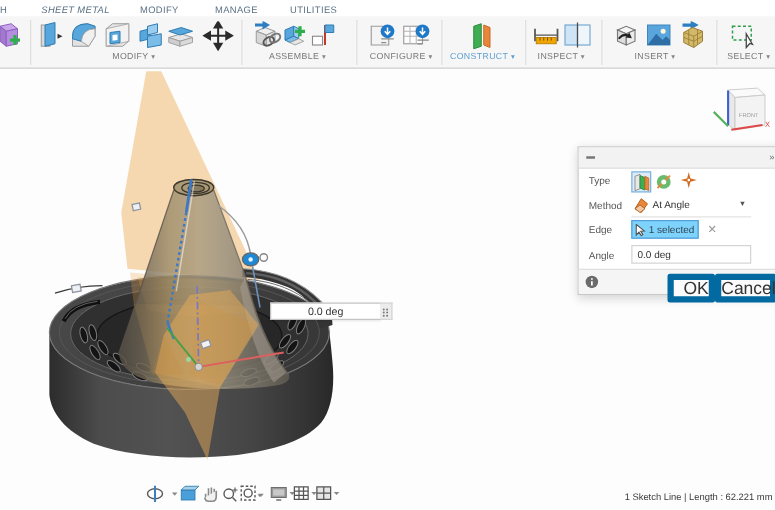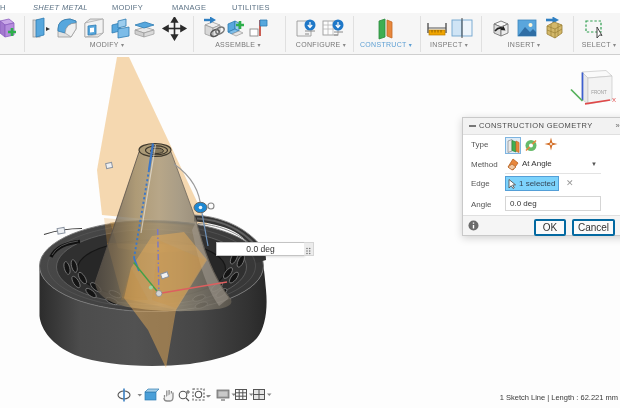--- a/index.html
+++ b/index.html
@@ -12,22 +12,22 @@
   .gdiv{position:absolute;top:3px;width:1px;height:36px;background:#e0e0e0;}
   .glabel{position:absolute;top:28px;font-size:7px;color:#777;letter-spacing:0.3px;white-space:nowrap;transform:translateX(-50%);}
   .glabel .car{font-size:6px;color:#888;}
   .icon{position:absolute;top:4px;}
   .dlg{left:462px;top:117px;width:166px;background:#ffffff;border:1px solid #c9c9c9;
        box-shadow:0 2px 8px rgba(0,0,0,0.18);font-size:8px;color:#444;}
   .dlg-h{height:16px;background:#f2f2f2;border-bottom:1px solid #e0e0e0;line-height:16px;
          font-size:7.5px;color:#4a4a4a;letter-spacing:0.4px;white-space:nowrap;}
   .row{position:relative;height:21px;}
   .rlab{position:absolute;left:8px;top:5px;font-size:8px;color:#555;text-align:center;}
-  .okbtn{position:absolute;background:#fbfbfb;border:2px solid #0369a1;border-radius:2px;
-         font-size:10px;color:#333;text-align:center;height:13px;line-height:13px;}
+  .okbtn{position:absolute;background:#fbfbfb;border:5px solid #0369a1;border-radius:2px;
+         font-size:14px;color:#333;text-align:right;height:13px;line-height:13px;}
   .navbar{left:116px;top:387px;height:16px;}
   .status{right:2px;top:393px;font-size:7.5px;color:#3a3a3a;}
 </style>
 </head>
 <body>
 
 <svg class="abs" style="left:0;top:0;" width="620" height="408" viewBox="0 0 620 408">
   <defs>
     <linearGradient id="wall" x1="0" y1="0" x2="1" y2="0">
       <stop offset="0" stop-color="#2c2c2c"></stop>
@@ -332,21 +332,21 @@
     </g>
 
     <g transform="translate(585,0)">
       <rect x="1" y="4" width="15" height="11" fill="none" stroke="#2e9e4f" stroke-width="1.2" stroke-dasharray="2.4,1.8"></rect>
       <path d="M 12,10 L 12,21 L 14.8,17.8 L 17,18.5 Z" fill="#fff" stroke="#444" stroke-width="1"></path>
     </g>
   </svg>
 </div>
 
 <div class="abs dlg">
-  <div class="dlg-h"><span style="position:absolute;left:6px;top:7px;width:7px;height:2px;background:#777;"></span><span style="margin-left:16px;">CONSTRUCTION GEOMETRY</span><span style="position:absolute;right:9px;color:#666;">»</span></div>
+  <div class="dlg-h"><span style="position:absolute;left:6px;top:7px;width:7px;height:2px;background:#777;"></span><span style="position:absolute;right:9px;color:#666;">»</span></div>
   <div class="row" style="height:20px;">
     <div class="rlab">Type</div>
     <div style="position:absolute;left:42px;top:2px;width:14px;height:15px;background:#ddebf7;border:1px solid #7db4e0;"></div>
     <svg style="position:absolute;left:42px;top:2px;" width="62" height="17" viewBox="0 0 62 17">
       <g transform="translate(3,2)">
         <path d="M 0,2 L 4,0.5 L 4,12 L 0,13.5 Z" fill="#e8e8e8" stroke="#888" stroke-width="0.7"></path>
         <path d="M 4,1.5 L 8,3 L 8,13 L 4,11.5 Z" fill="#3fae52" stroke="#2c8a3e" stroke-width="0.7"></path>
         <path d="M 8,2 L 11,3.5 L 11,13.5 L 8,12 Z" fill="#e8873c" stroke="#c56a25" stroke-width="0.7"></path>
       </g>
       <g transform="translate(20,2)">

